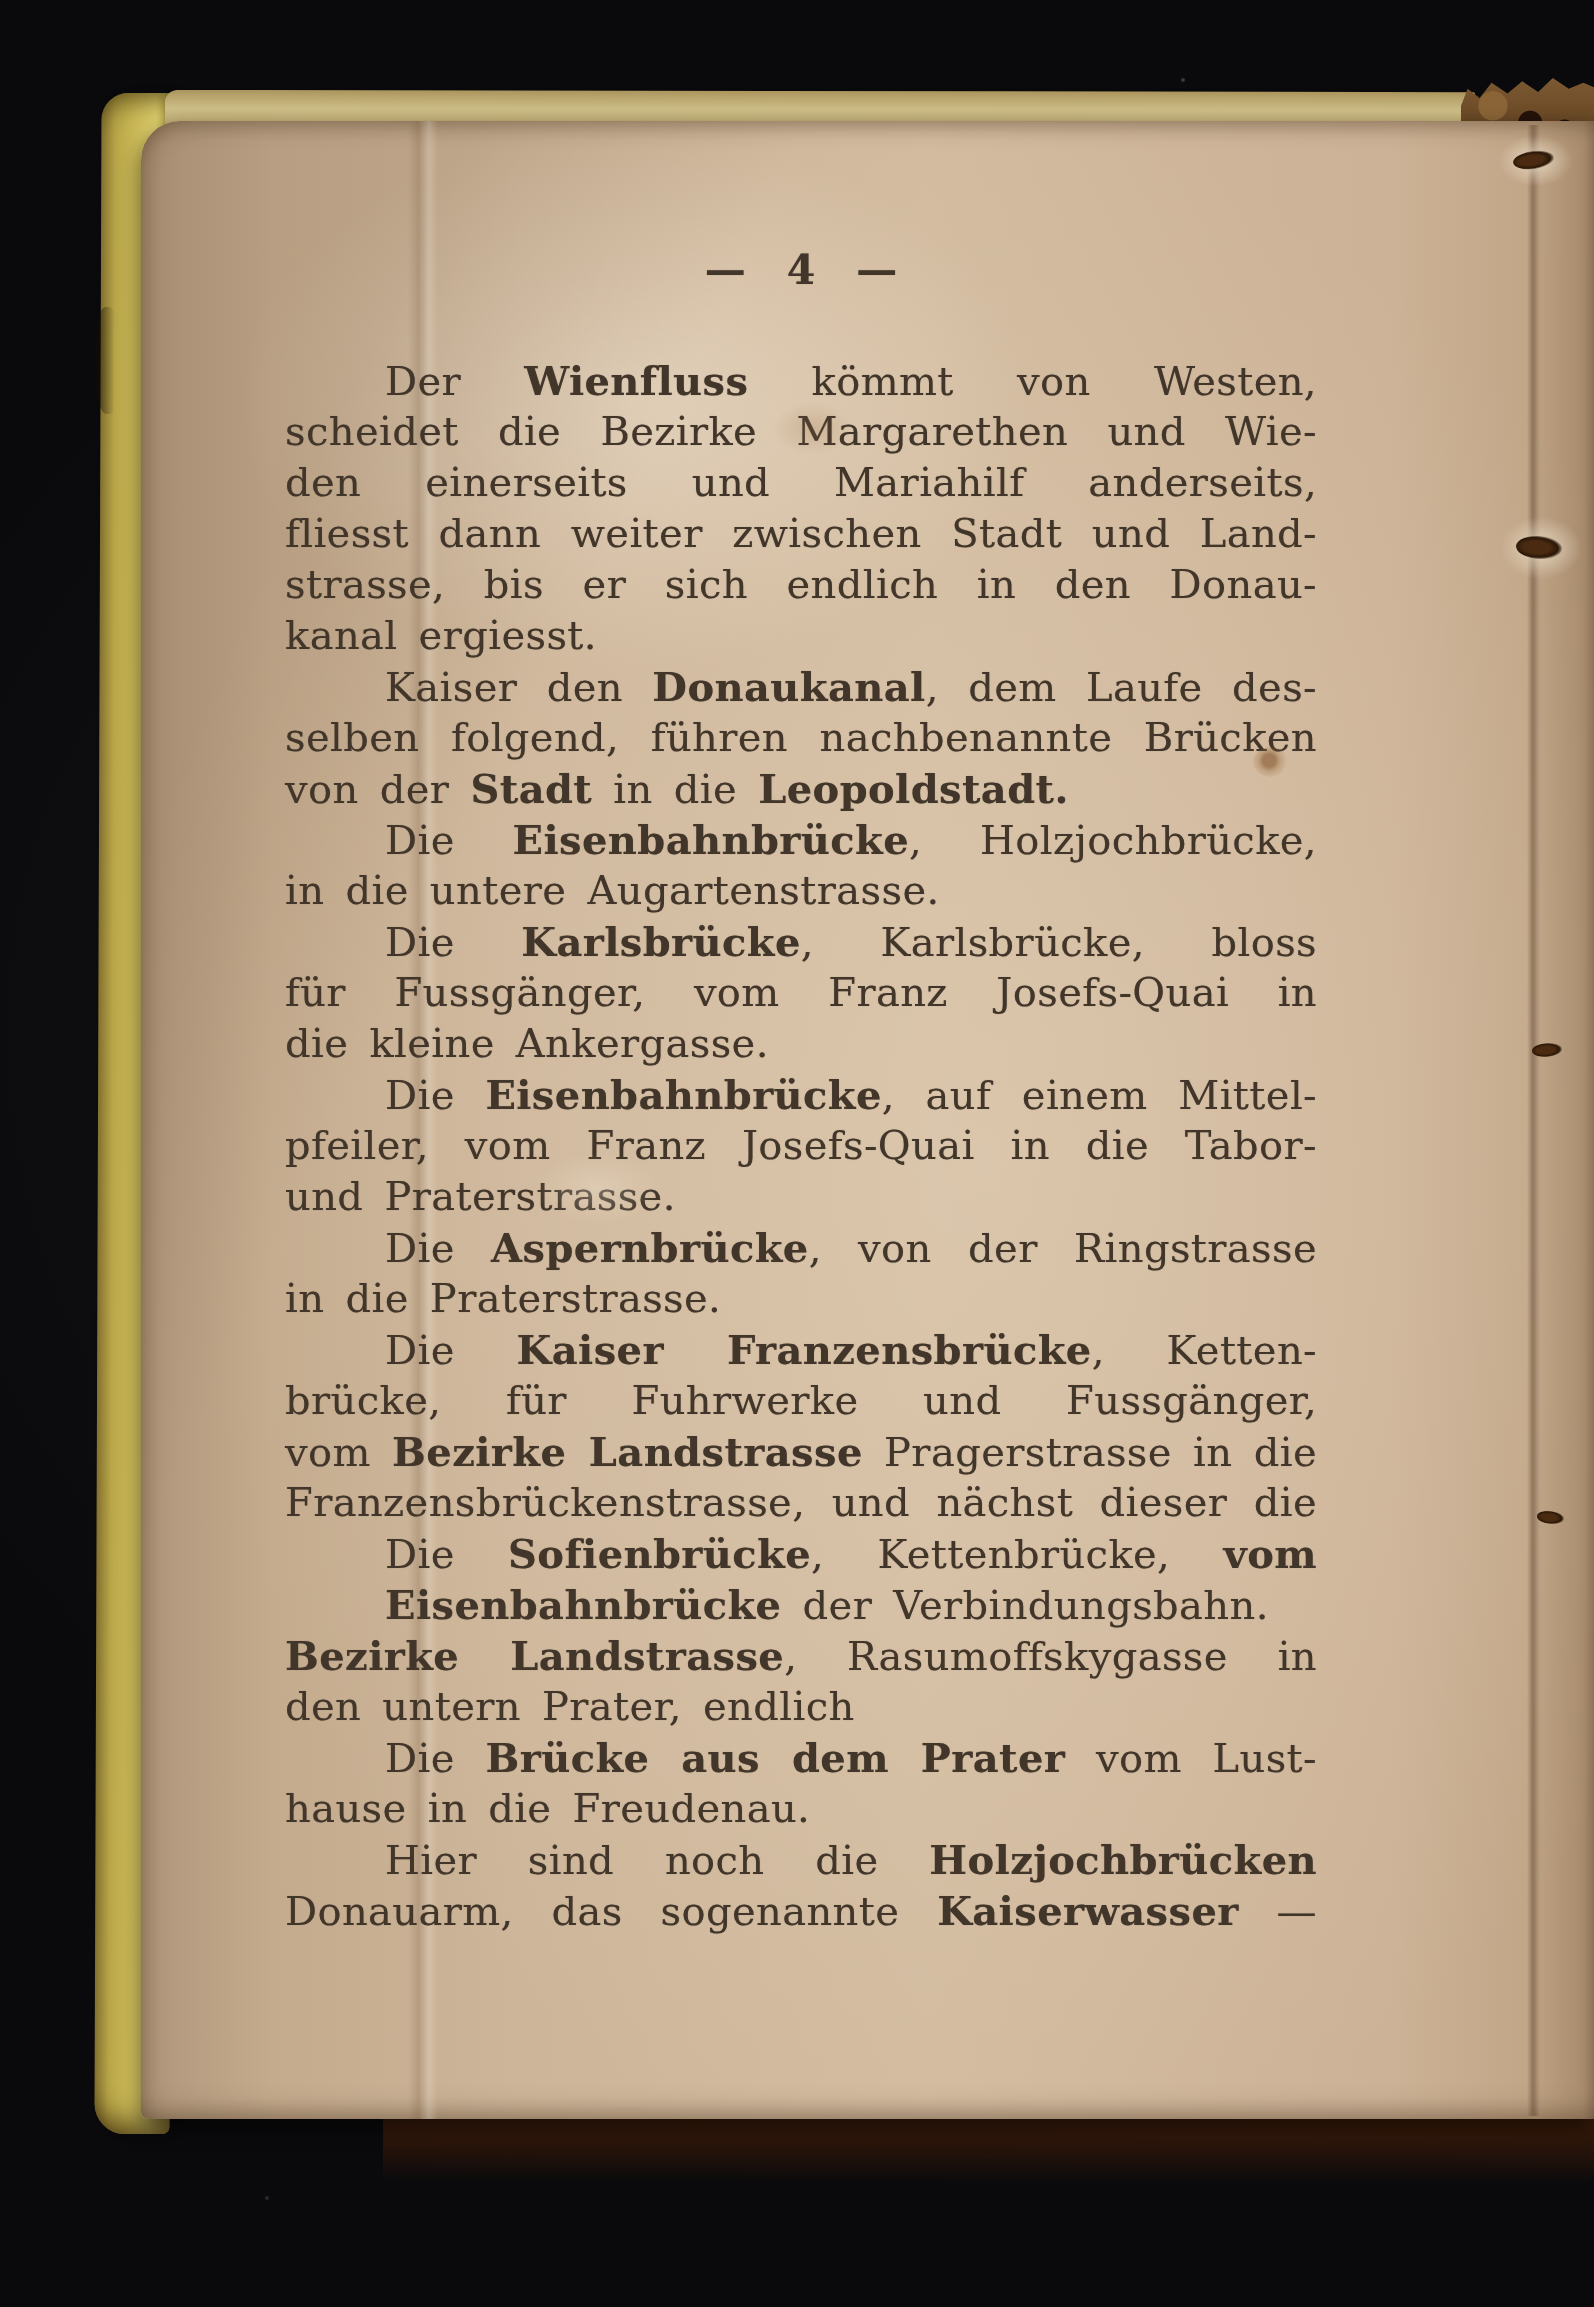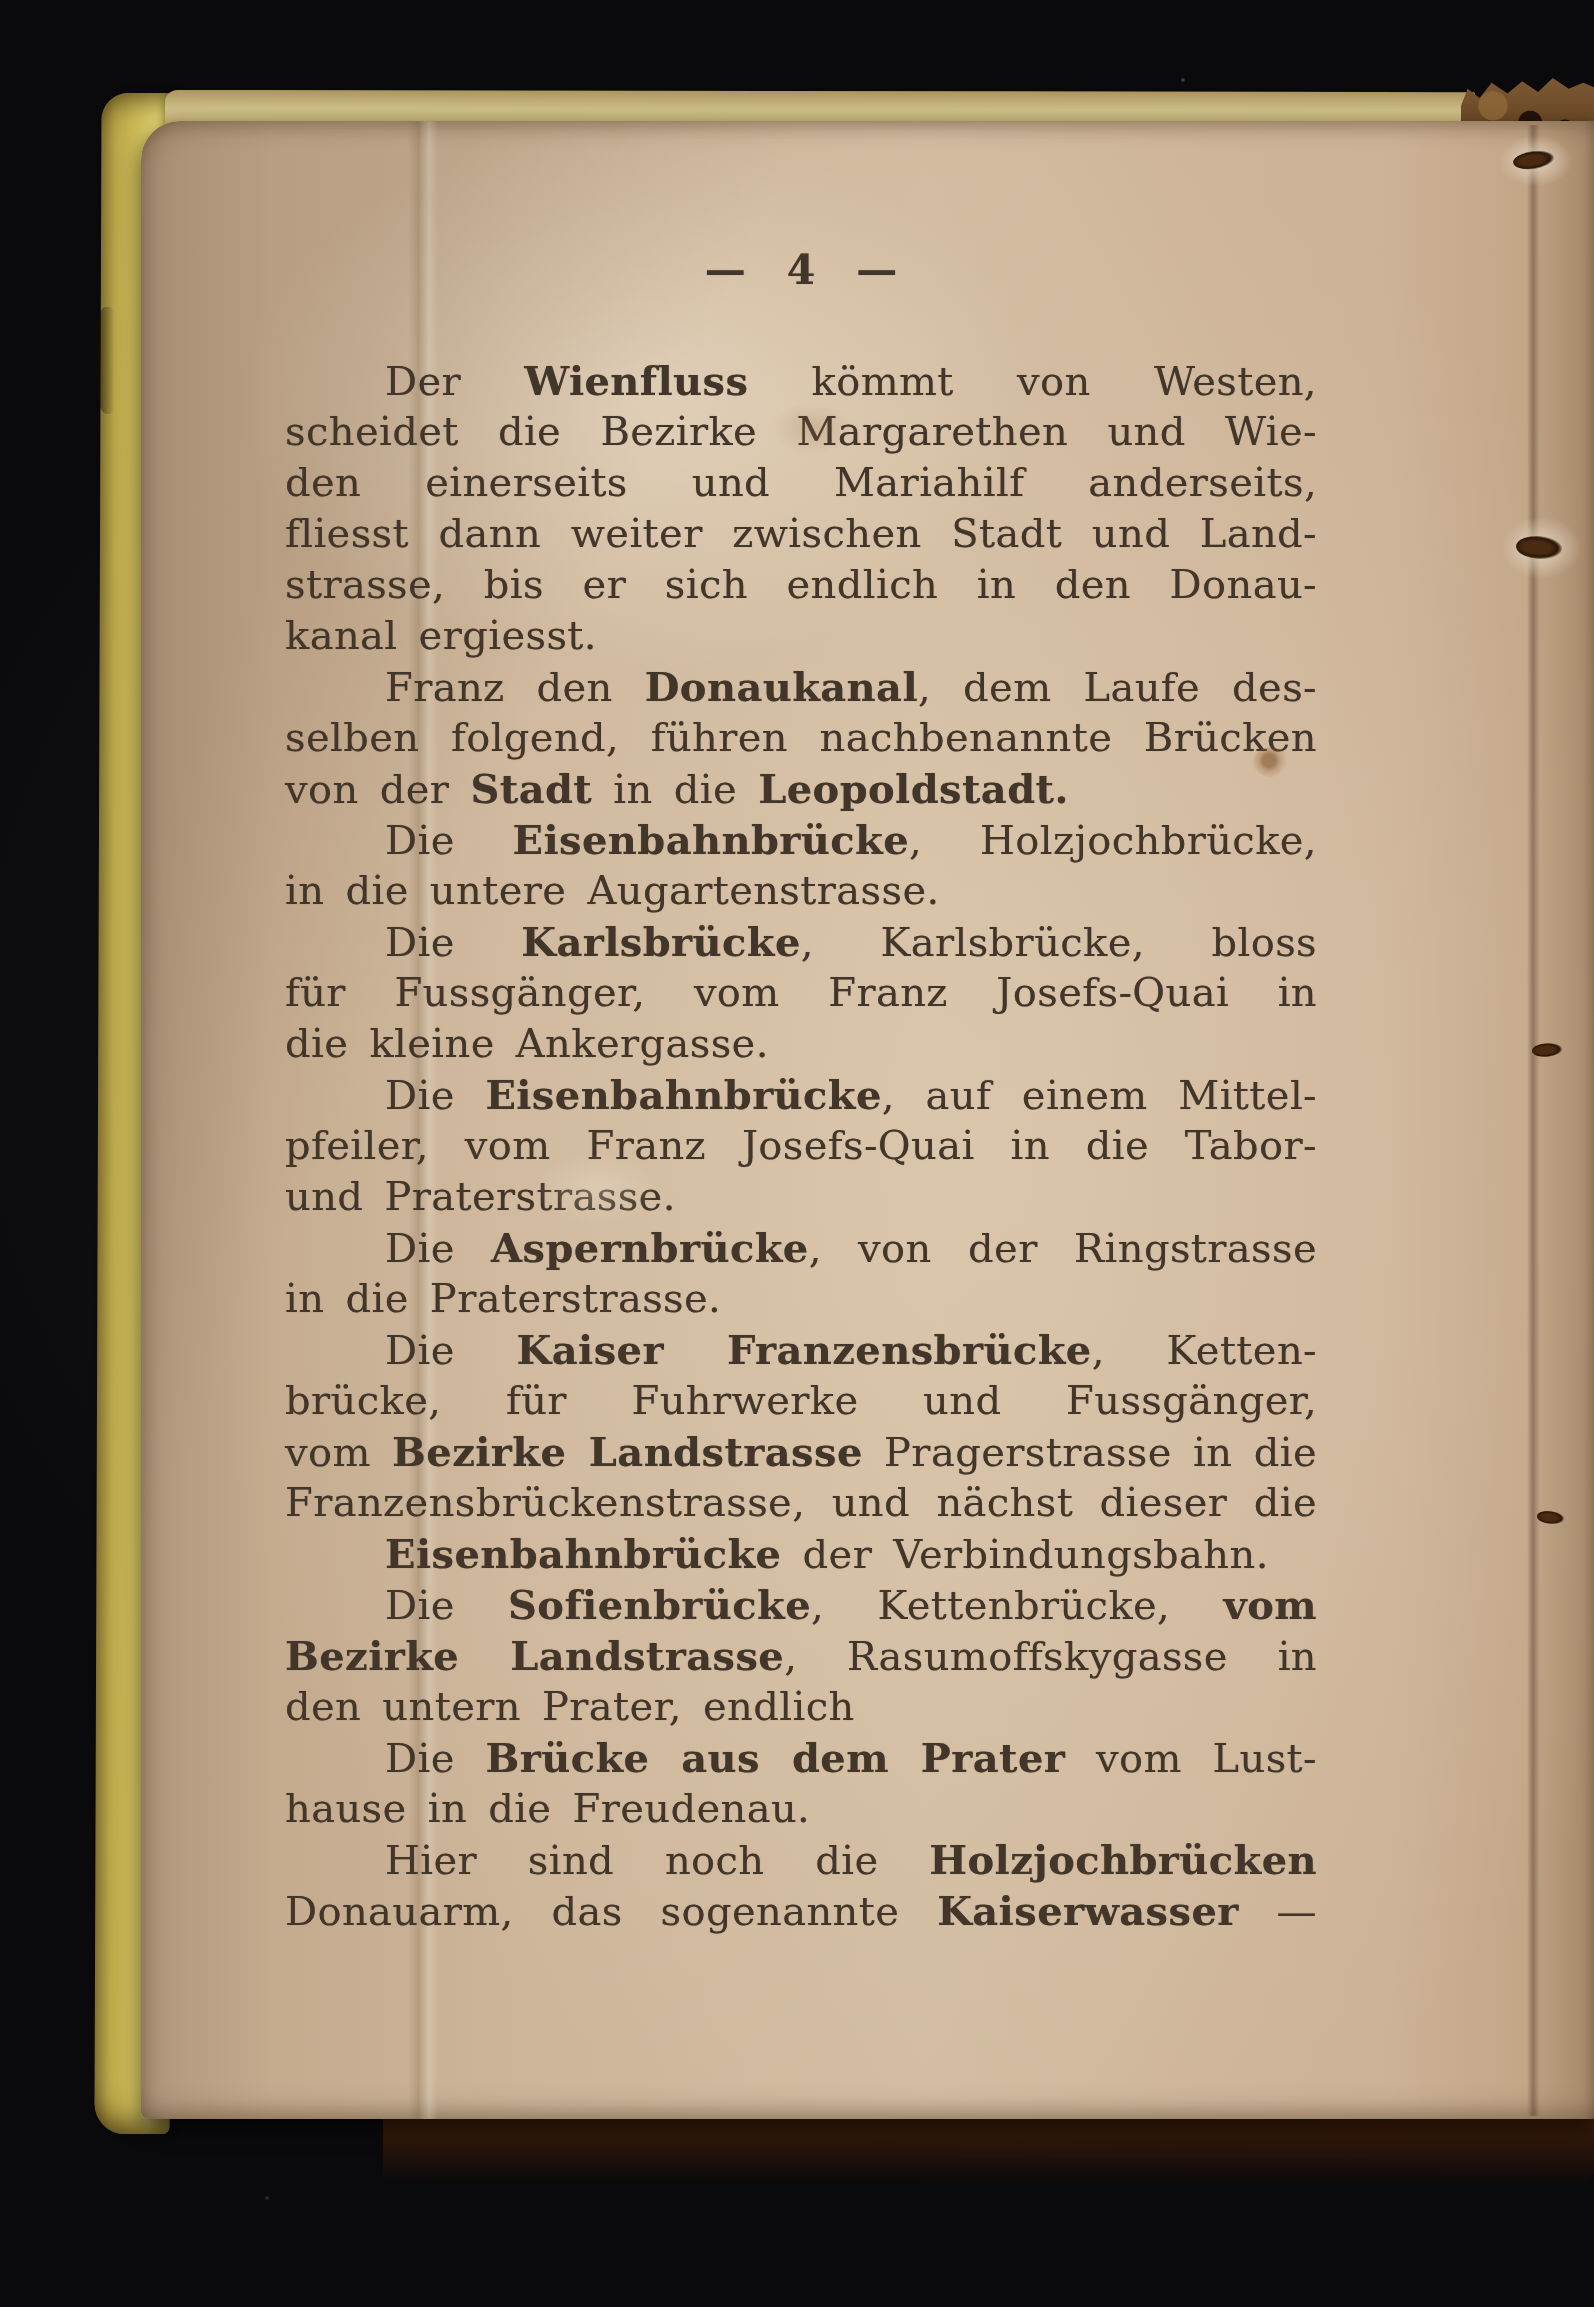--- a/index.html
+++ b/index.html
@@ -147,39 +147,39 @@
     <span>—</span>
   </div>
 
   <div class="text-block">
       <div class="line indent"><span>Der </span><span class="b">Wienfluss</span><span> kömmt von Westen,</span></div>
       <div class="line"><span>scheidet die Bezirke Margarethen und Wie-</span></div>
       <div class="line"><span>den einerseits und Mariahilf anderseits,</span></div>
       <div class="line"><span>fliesst dann weiter zwischen Stadt und Land-</span></div>
       <div class="line"><span>strasse, bis er sich endlich in den Donau-</span></div>
       <div class="line end"><span>kanal ergiesst.</span></div>
-      <div class="line indent"><span>Franz den </span><span class="b">Donaukanal</span><span>, dem Laufe des-</span></div>
+      <div class="line indent"><span>Kaiser den </span><span class="b">Donaukanal</span><span>, dem Laufe des-</span></div>
       <div class="line"><span>selben folgend, führen nachbenannte Brücken</span></div>
       <div class="line end"><span>von der </span><span class="b">Stadt</span><span> in die </span><span class="b">Leopoldstadt.</span></div>
       <div class="line indent"><span>Die </span><span class="b">Eisenbahnbrücke</span><span>, Holzjochbrücke,</span></div>
       <div class="line end"><span>in die untere Augartenstrasse.</span></div>
       <div class="line indent"><span>Die </span><span class="b">Karlsbrücke</span><span>, Karlsbrücke, bloss</span></div>
       <div class="line"><span>für Fussgänger, vom Franz Josefs-Quai in</span></div>
       <div class="line end"><span>die kleine Ankergasse.</span></div>
       <div class="line indent"><span>Die </span><span class="b">Eisenbahnbrücke</span><span>, auf einem Mittel-</span></div>
       <div class="line"><span>pfeiler, vom Franz Josefs-Quai in die Tabor-</span></div>
       <div class="line end"><span>und Praterstrasse.</span></div>
       <div class="line indent"><span>Die </span><span class="b">Aspernbrücke</span><span>, von der Ringstrasse</span></div>
       <div class="line end"><span>in die Praterstrasse.</span></div>
       <div class="line indent"><span>Die </span><span class="b">Kaiser Franzensbrücke</span><span>, Ketten-</span></div>
       <div class="line"><span>brücke, für Fuhrwerke und Fussgänger,</span></div>
       <div class="line"><span>vom </span><span class="b">Bezirke Landstrasse</span><span> Pragerstrasse in die</span></div>
       <div class="line"><span>Franzensbrückenstrasse, und nächst dieser die</span></div>
+      <div class="line indent"><span>Die </span><span class="b">Sofienbrücke</span><span>, Kettenbrücke, </span><span class="b">vom</span></div>
       <div class="line indent end"><span class="b">Eisenbahnbrücke</span><span> der Verbindungsbahn.</span></div>
-      <div class="line indent"><span>Die </span><span class="b">Sofienbrücke</span><span>, Kettenbrücke, </span><span class="b">vom</span></div>
       <div class="line"><span class="b">Bezirke Landstrasse</span><span>, Rasumoffskygasse in</span></div>
       <div class="line end"><span>den untern Prater, endlich</span></div>
       <div class="line indent"><span>Die </span><span class="b">Brücke aus dem Prater</span><span> vom Lust-</span></div>
       <div class="line end"><span>hause in die Freudenau.</span></div>
       <div class="line indent"><span>Hier sind noch die </span><span class="b">Holzjochbrücken</span></div>
       <div class="line"><span>Donauarm, das sogenannte </span><span class="b">Kaiserwasser</span><span> —</span></div>
     </div>
 </div>
 
 <div class="stitch-halo h1"></div>

